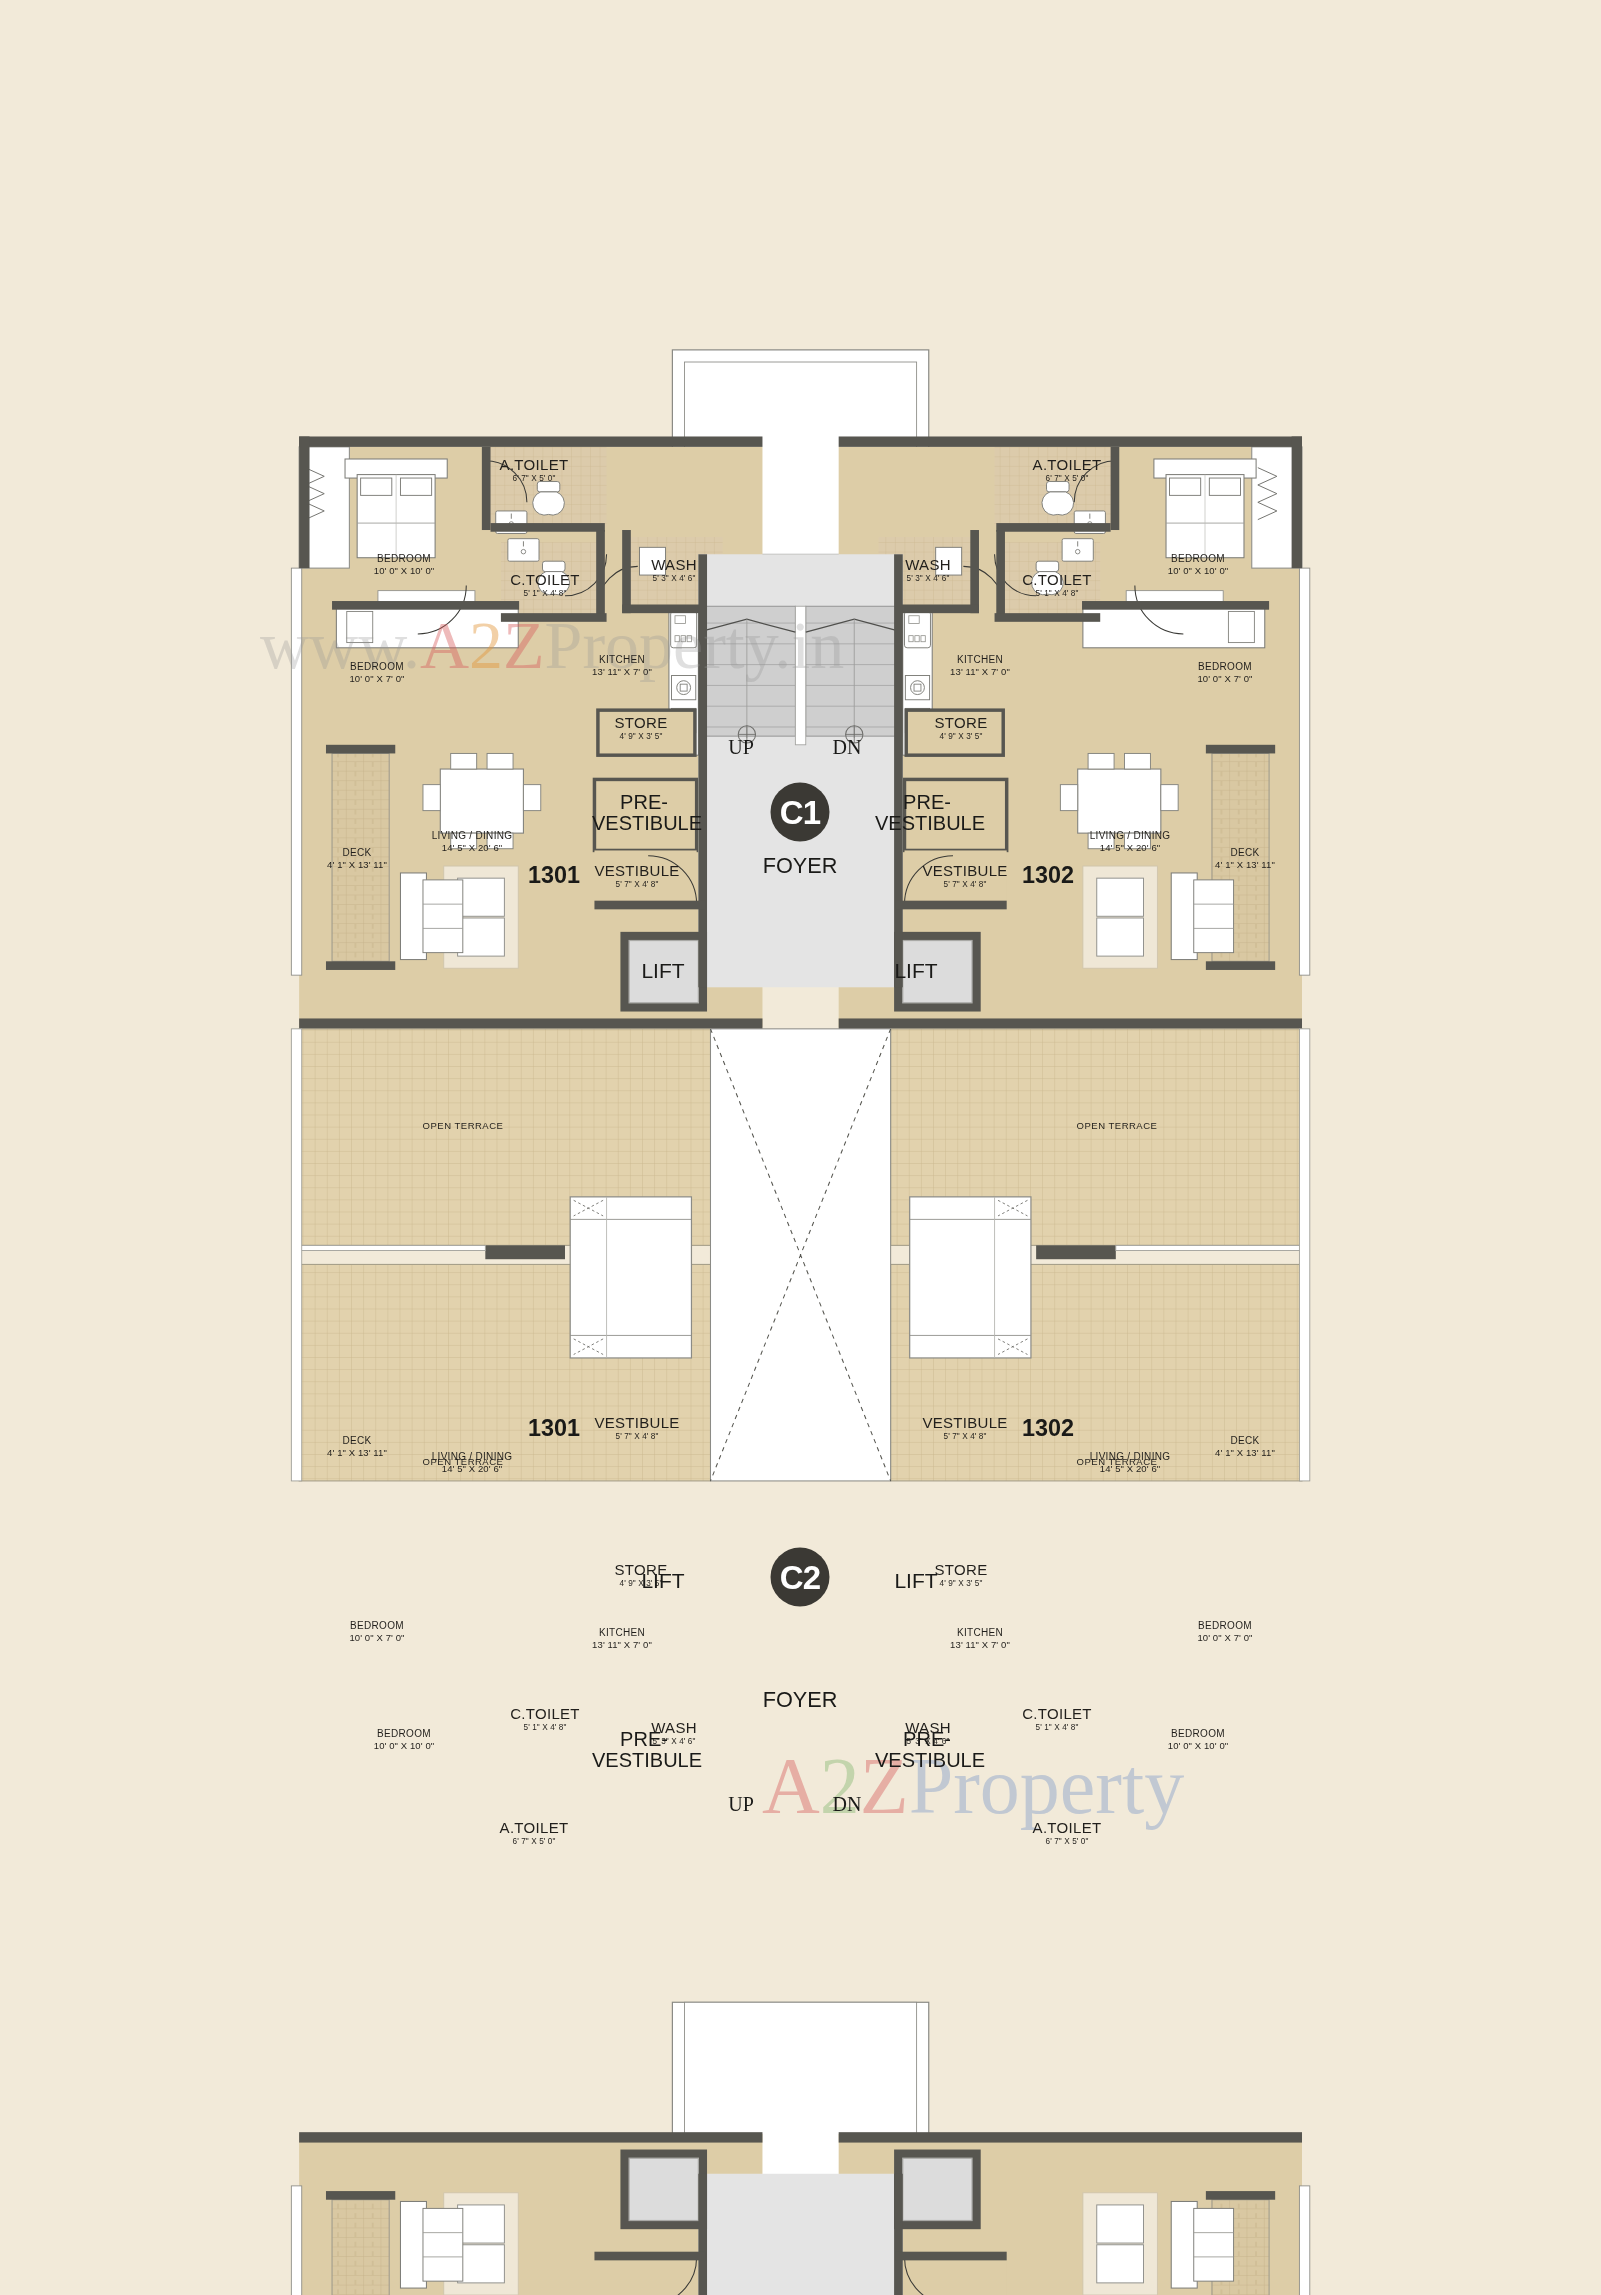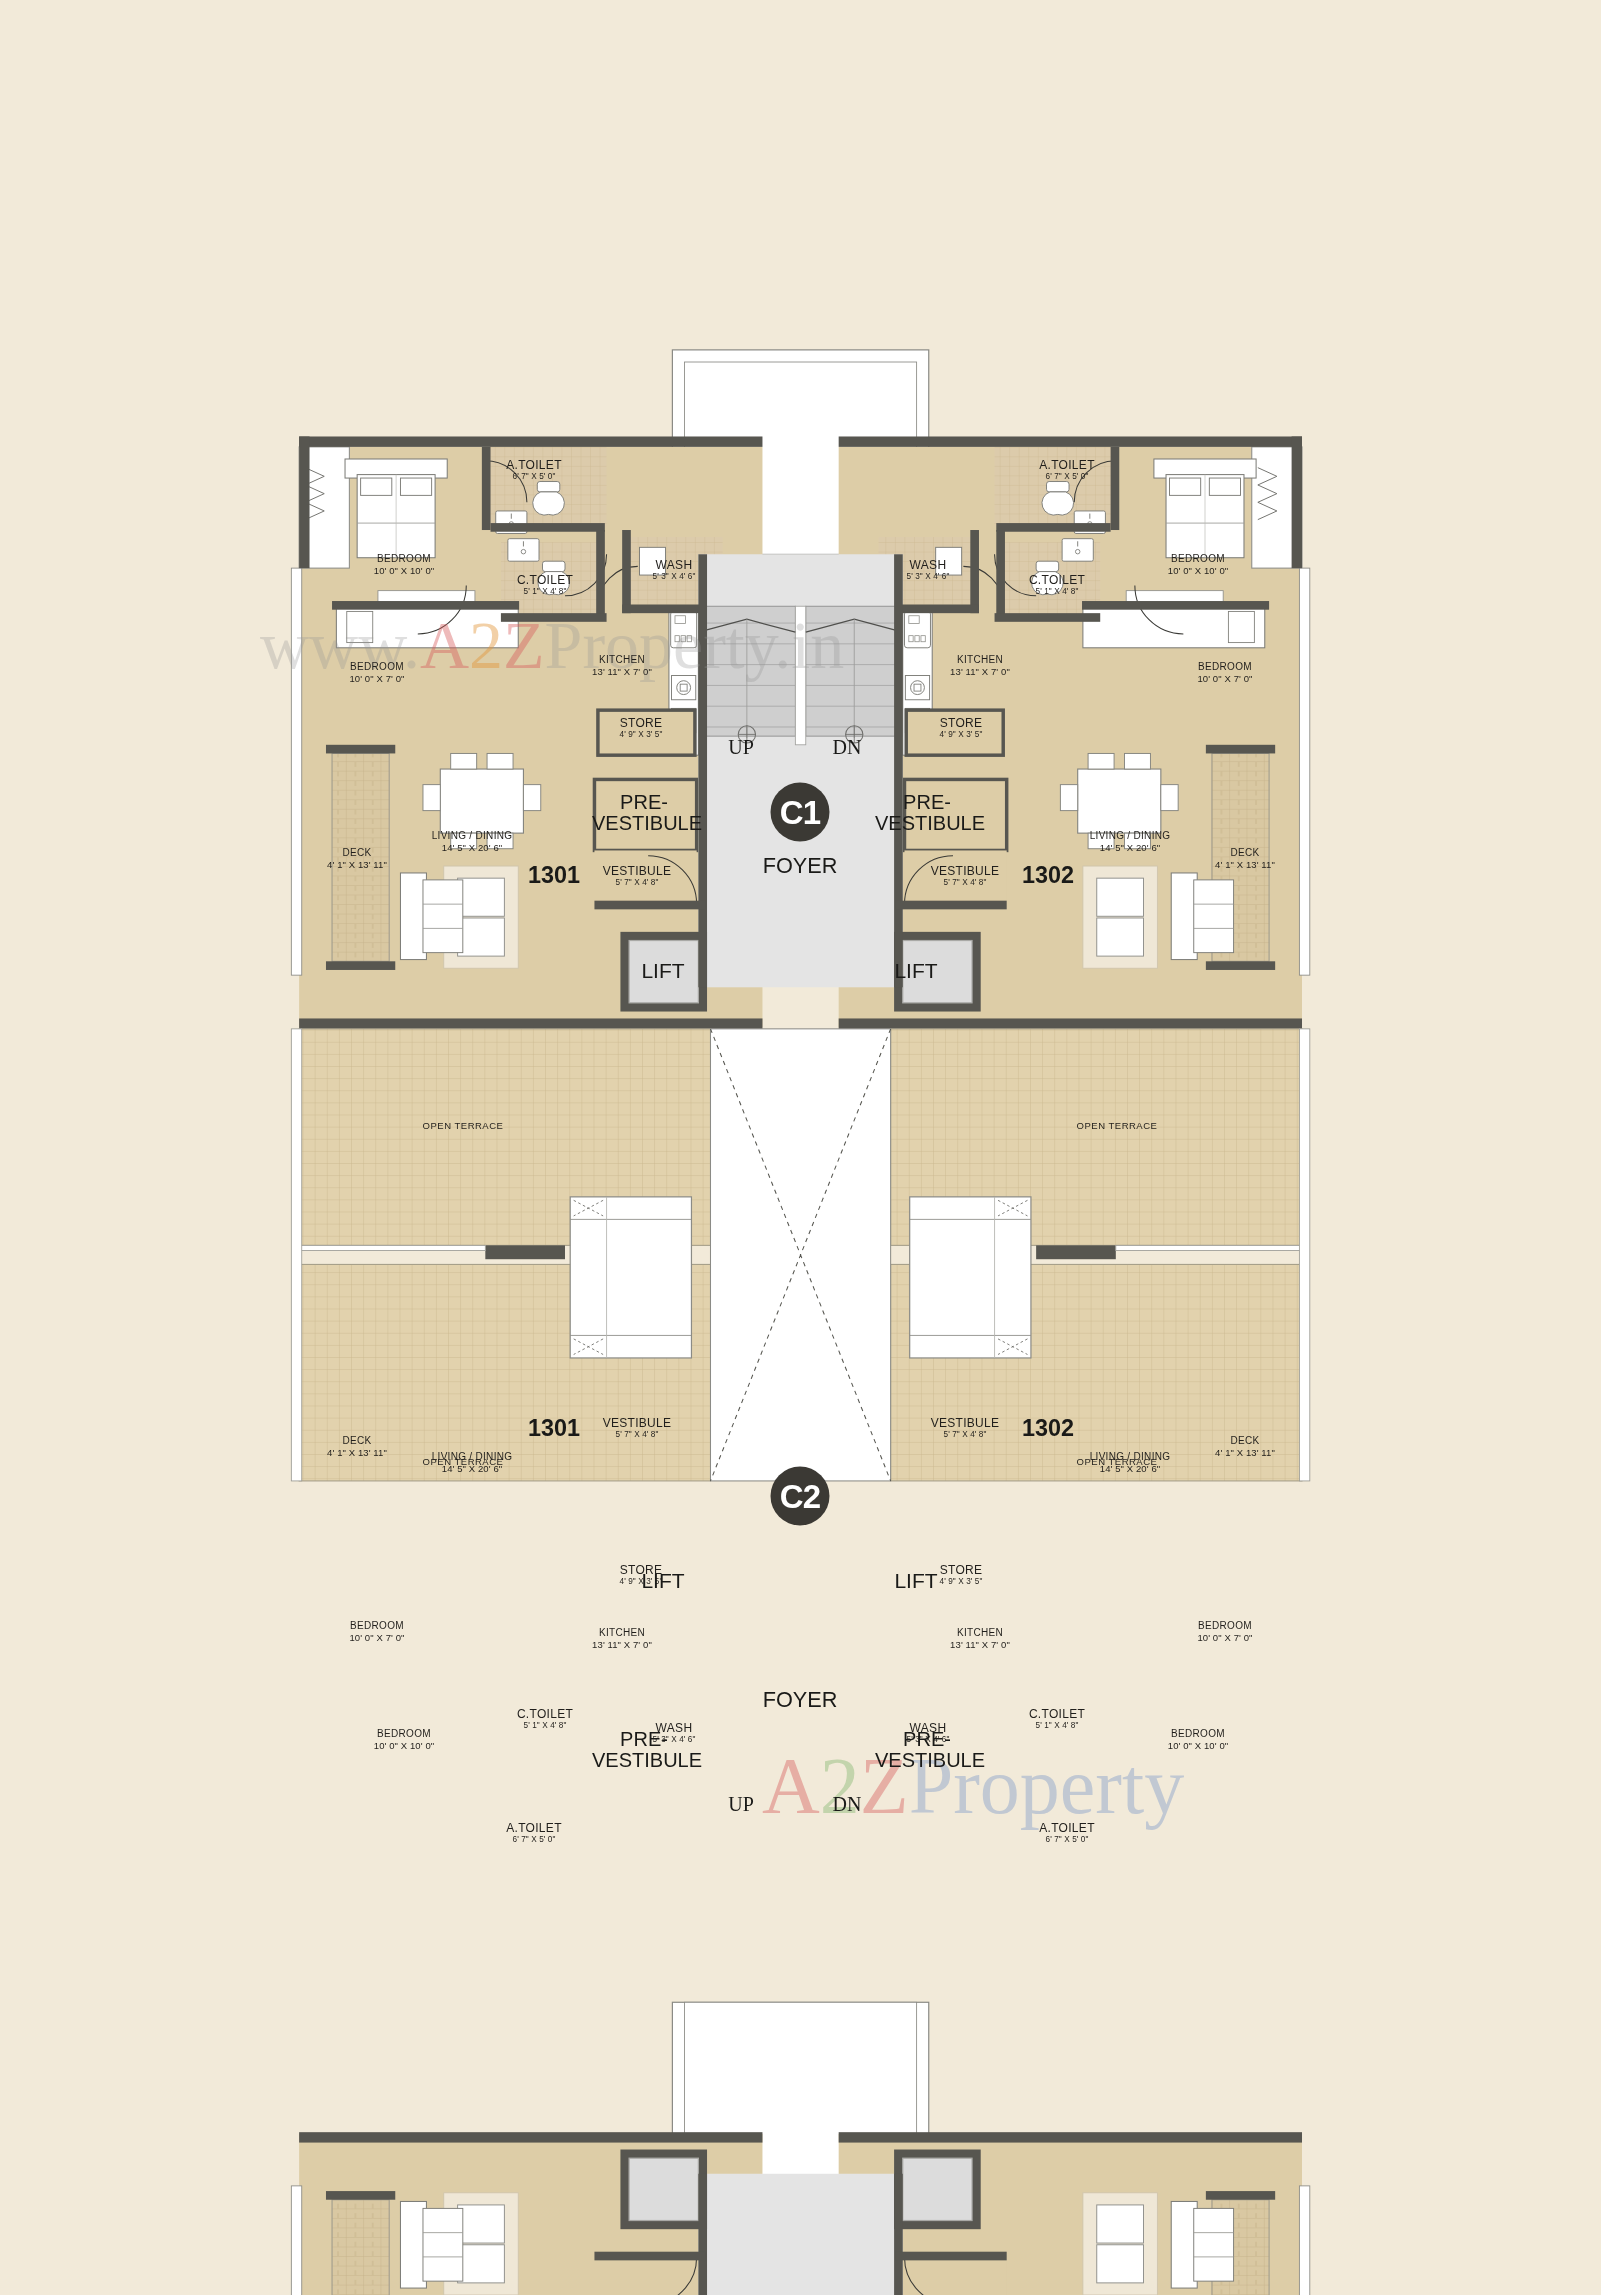--- a/index.html
+++ b/index.html
@@ -35,21 +35,21 @@
   #wm-bot{left:762px;top:1741px;font-size:80px;color:rgba(150,150,150,.30);}
   .wm .a{color:rgba(214,90,90,.42);} .wm .z{color:rgba(226,150,60,.45);}
   .wm .p{color:rgba(120,150,200,.40);} .wm .g{color:rgba(130,180,110,.42);}
 
   
   .lab{position:absolute;text-align:center;color:#211f1c;
        font-family:"Liberation Sans", sans-serif;line-height:1.18;
        white-space:nowrap;transform:translate(-50%,-50%);}
   .lab .n{display:block;font-size:10px;letter-spacing:0.3px;}
   .lab .d{display:block;font-size:9.5px;letter-spacing:0.1px;}
-  .lab.sm .n{font-size:12px;} .lab.sm .d{font-size:8.2px;}
+  .lab.sm .n{font-size:15px;} .lab.sm .d{font-size:8.2px;}
   .lab.terrace .n{font-size:9.5px;letter-spacing:0.5px;}
   .unitno{position:absolute;font-size:23.4px;font-weight:bold;color:#1a1a18;
           transform:translate(-50%,-50%);font-family:"Liberation Sans",sans-serif;}
   .bigtxt{position:absolute;transform:translate(-50%,-50%);text-align:center;
           font-size:21.7px;color:#1a1a18;font-family:"Liberation Sans",sans-serif;
           line-height:1.05;white-space:nowrap;}
   .bigtxt.pv{font-size:20px;white-space:normal;width:104px;}
   .lifttxt{position:absolute;transform:translate(-50%,-50%);font-size:21px;
            color:#1a1a18;font-family:"Liberation Sans",sans-serif;}
   .updn{position:absolute;transform:translate(-50%,-50%);font-size:20px;
@@ -625,21 +625,21 @@
     <div class="unitno" style="left: 554px; top: 1428px;">1301</div>
     <div class="unitno" style="left: 1048px; top: 1428px;">1302</div>
     <div class="badge" style="left: 800px; top: 812px;">C1</div>
     <div class="bigtxt" style="left: 800px; top: 866px;">FOYER</div>
     <div class="updn" style="left: 741px; top: 747px;">UP</div>
     <div class="updn" style="left: 847px; top: 747px;">DN</div>
     <div class="lifttxt" style="left: 663px; top: 971px;">LIFT</div>
     <div class="lifttxt" style="left: 916px; top: 971px;">LIFT</div>
     <div class="bigtxt pv" style="left: 644px; top: 813px;">PRE-<br>VESTIBULE</div>
     <div class="bigtxt pv" style="left: 927px; top: 813px;">PRE-<br>VESTIBULE</div>
-    <div class="badge" style="left: 800px; top: 1496px;">C2</div>
+    <div class="badge" style="left: 800px; top: 1577px;">C2</div>
     <div class="bigtxt" style="left: 800px; top: 1700px;">FOYER</div>
     <div class="updn" style="left: 741px; top: 1804px;">UP</div>
     <div class="updn" style="left: 847px; top: 1804px;">DN</div>
     <div class="lifttxt" style="left: 663px; top: 1581px;">LIFT</div>
     <div class="lifttxt" style="left: 916px; top: 1581px;">LIFT</div>
     <div class="bigtxt pv" style="left: 644px; top: 1750px;">PRE-<br>VESTIBULE</div>
     <div class="bigtxt pv" style="left: 927px; top: 1750px;">PRE-<br>VESTIBULE</div>
   </div>
 
 

